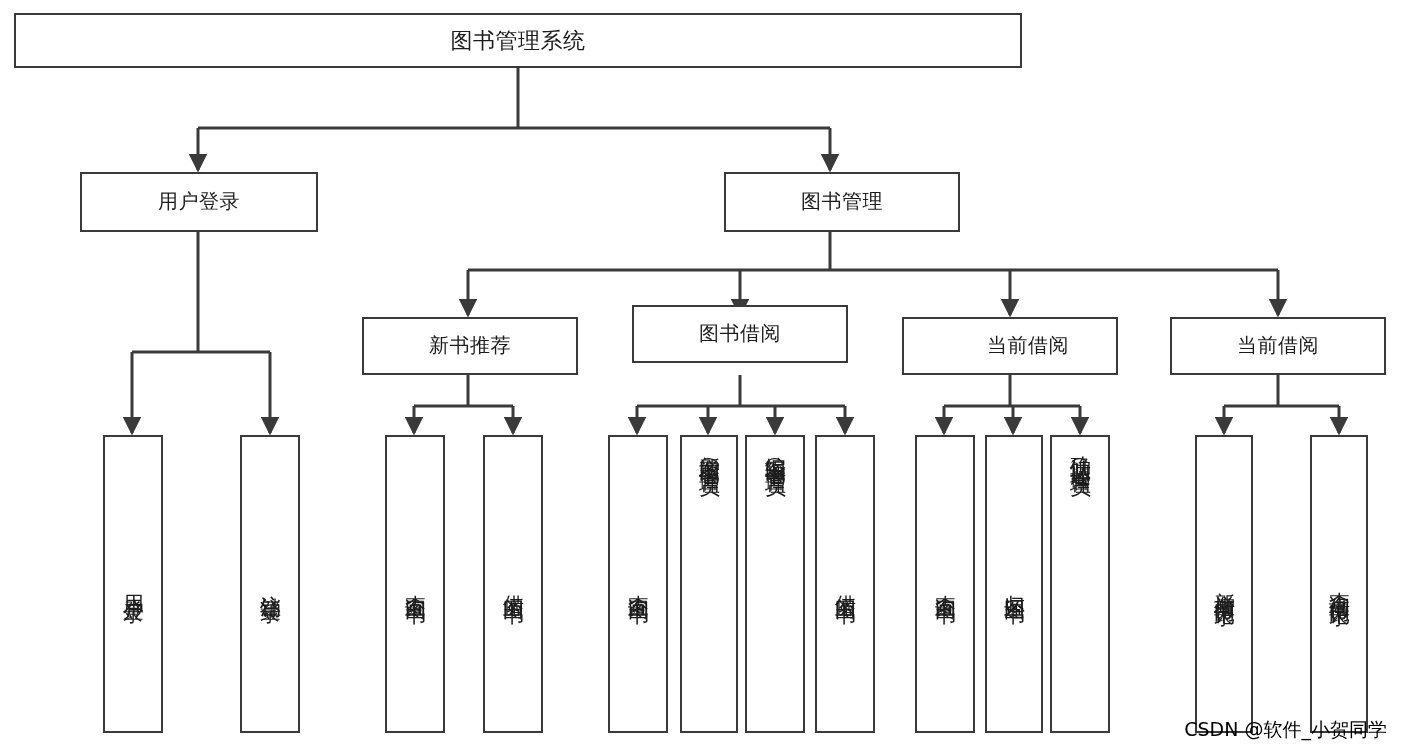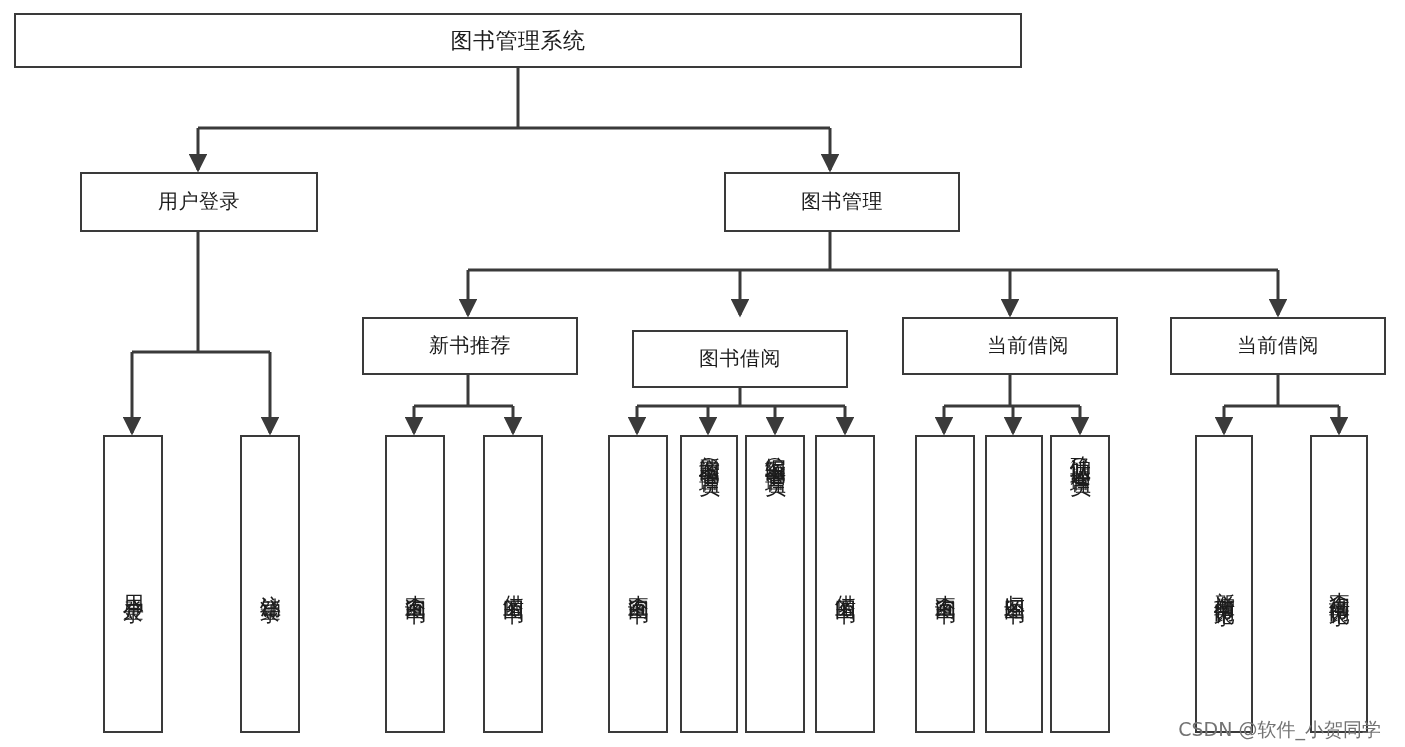--- a/index.html
+++ b/index.html
@@ -72,24 +72,24 @@
   }
   .node.leaf.tall-text {
     align-items: flex-start;
   }
   .node.leaf.mid-text {
     align-items: center;
     padding-top: 0;
   }
   #watermark {
     position: absolute;
-    right: 24px;
+    right: 18px;
     bottom: 4px;
     font-size: 19px;
-    color: #737373;
+    color: #000000;
     white-space: nowrap;
     z-index: 5;
     font-family: "DejaVu Sans", "Liberation Sans", sans-serif;
   }
 </style>
 </head>
 <body>
 
 <div id="diagram-root">
 
@@ -154,21 +154,21 @@
   </div>
 
   <div class="node branch" style="left:712px; top:172px; width:236px; height:60px;margin-left:12px;">
     <span class="label">图书管理</span>
   </div>
 
   <div class="node branch" style="left:362px; top:317px; width:216px; height:58px;align-items:center;">
     <span class="label">新书推荐</span>
   </div>
 
-  <div class="node branch" style="left:632px; top:330px; width:216px; height:58px;">
+  <div class="node branch" style="left:632px; top:305px; width:216px; height:58px;">
     <span class="label">图书借阅</span>
   </div>
 
   <div class="node branch" style="left:902px; top:317px; width:216px; height:58px;padding-left:36px;">
     <span class="label">当前借阅</span>
   </div>
 
   <div class="node branch" style="left:1170px; top:317px; width:216px; height:58px;">
     <span class="label">当前借阅</span>
   </div>

